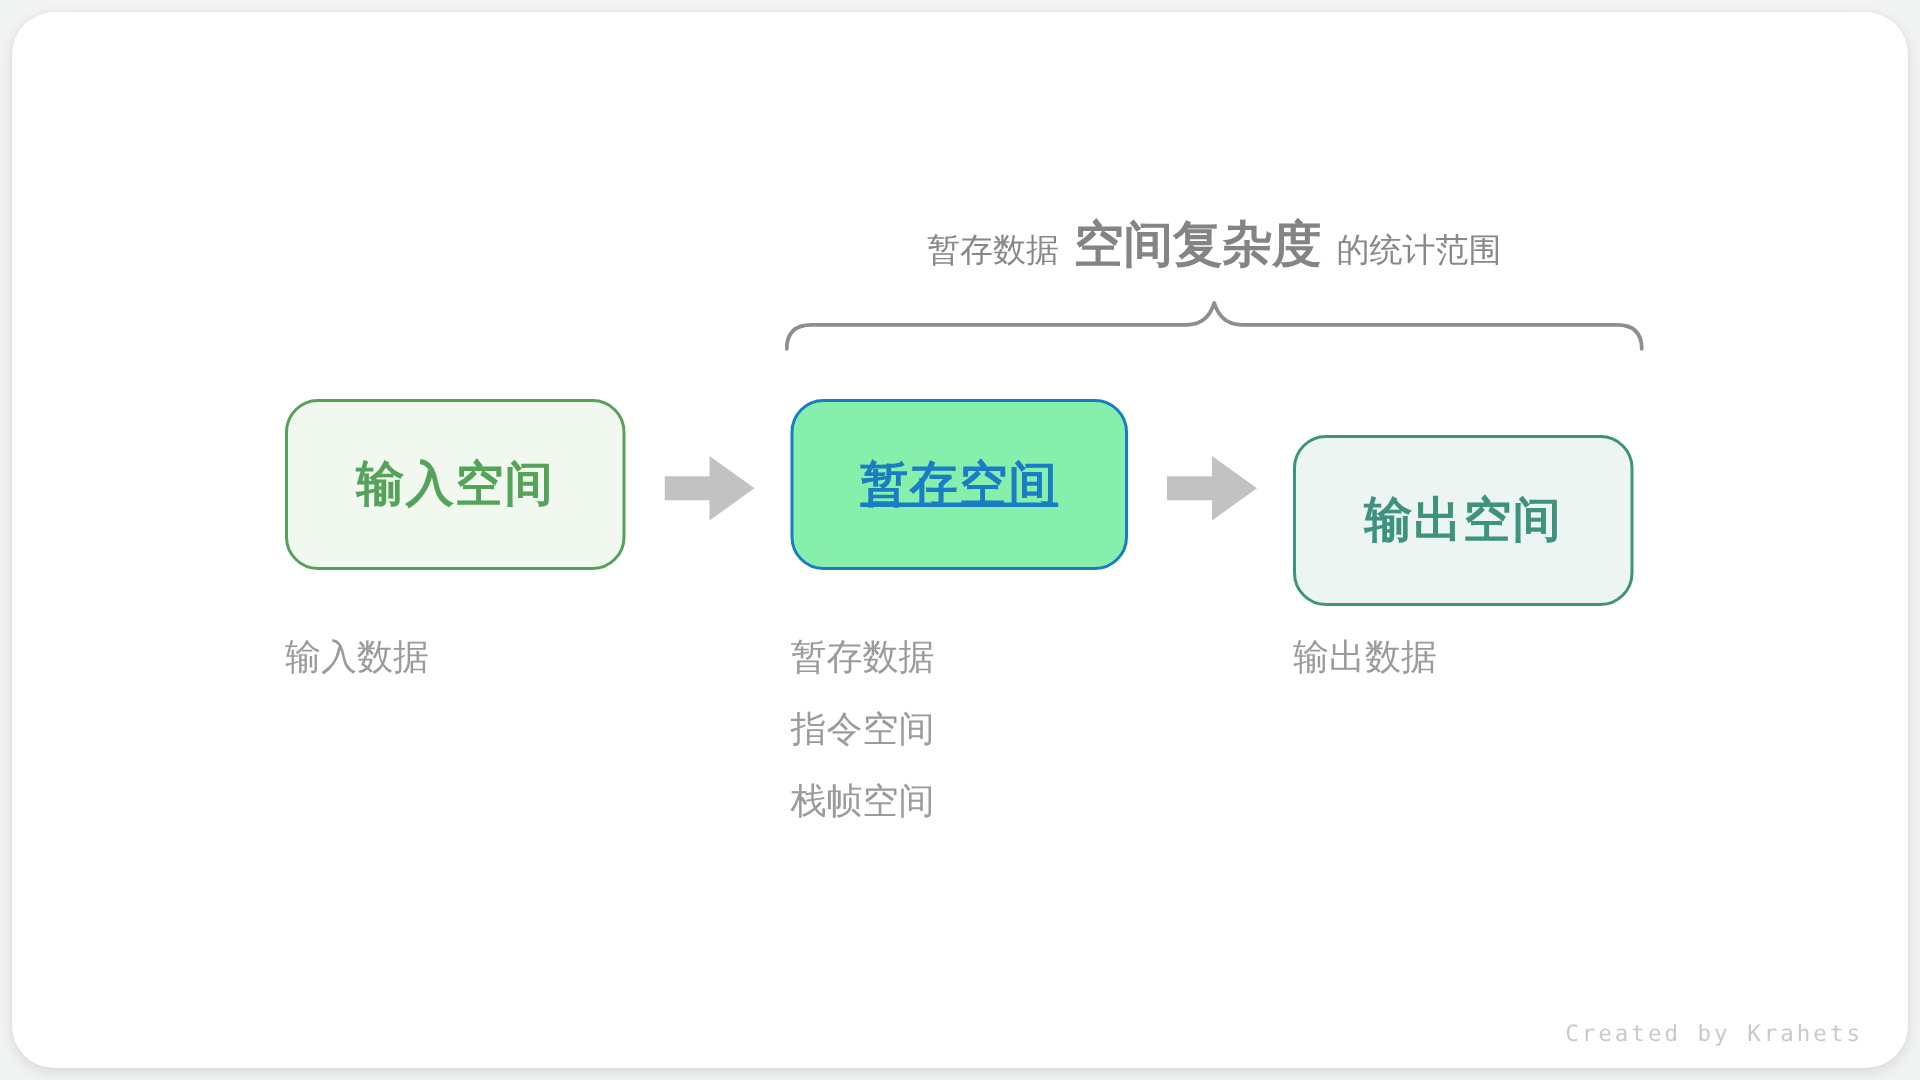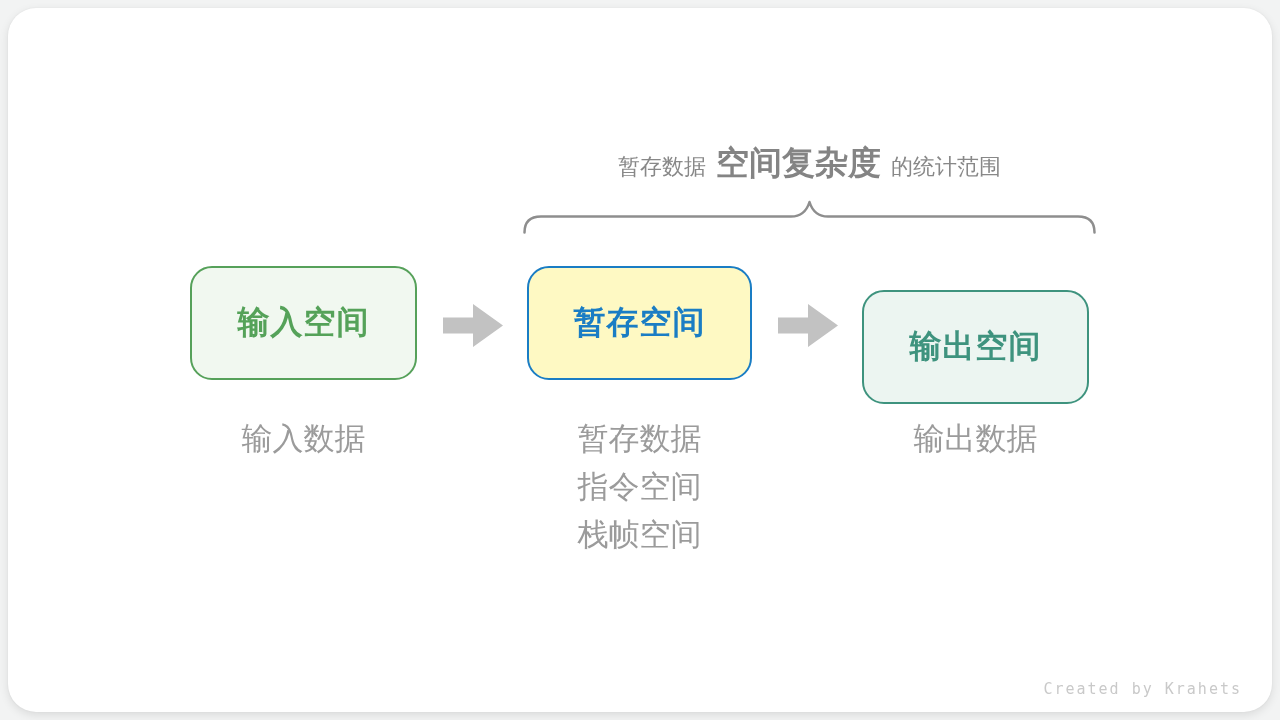--- a/index.html
+++ b/index.html
@@ -63,23 +63,22 @@
   .arrow {
     position: absolute;
     top: 304px;
     width: 60px; height: 44px;
   }
   .arrow-1 { left: 443px; }
   .arrow-2 { left: 778px; }
   .sublabels {
     position: absolute;
     top: 414px;
-    text-align: center;
     color: #9b9b9b;
-    font-size: 31px;
+    font-size: 24px;
     line-height: 48px;
   }
   .sub-1 { left: 190px; width: 227px; }
   .sub-2 { left: 527px; width: 225px; }
   .sub-3 { left: 862px; width: 227px; }
   .credit {
     position: absolute;
     right: 38px; bottom: 22px;
     font-family: "DejaVu Sans Mono", "Liberation Mono", monospace;
     font-size: 15px;
@@ -97,21 +96,21 @@
   <div class="caption"><span>暂存数据</span><span class="hl">空间复杂度</span><span>的统计范围</span></div>
 
   <svg class="brace" viewBox="0 0 573 34" aria-hidden="true">
     <path d="M1.5,32.5 Q1.5,16.5 18,16.5 L268,16.5 Q282,16.5 286.5,2
              Q291,16.5 305,16.5 L555,16.5 Q571.5,16.5 571.5,32.5" fill="none" stroke="#8e8e8e" stroke-width="2.5" stroke-linecap="round" stroke-linejoin="round"></path>
   </svg>
 
   <div class="box box-1" style="border-color: rgb(86, 161, 90); background: rgb(241, 248, 240); color: rgb(85, 162, 89);">
     <span>输入空间</span>
   </div>
-  <div class="box box-2" style="border-color: rgb(26, 125, 196); background: #fef9c3; color: rgb(26, 125, 196);">
+  <div class="box box-2" style="border-color: rgb(26, 125, 196); background: #86efac; color: rgb(26, 125, 196); text-decoration: underline;">
     <span>暂存空间</span>
   </div>
   <div class="box box-3" style="border-color: rgb(62, 147, 126); background: rgb(236, 245, 241); color: rgb(62, 147, 126); margin-top: 24px;">
     <span>输出空间</span>
   </div>
 
   <svg class="arrow arrow-1" viewBox="0 0 60 44" aria-hidden="true">
     <polygon points="0,13.5 30,13.5 30,0 60,21.5 30,43 30,29.5 0,29.5" fill="#c2c2c2"></polygon>
   </svg>
   <svg class="arrow arrow-2" viewBox="0 0 60 44" aria-hidden="true">

